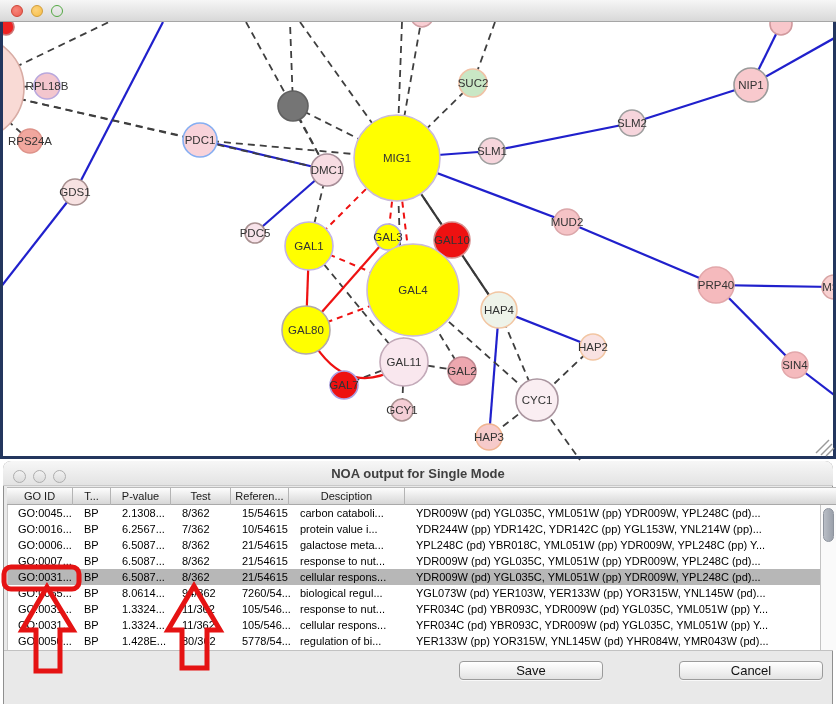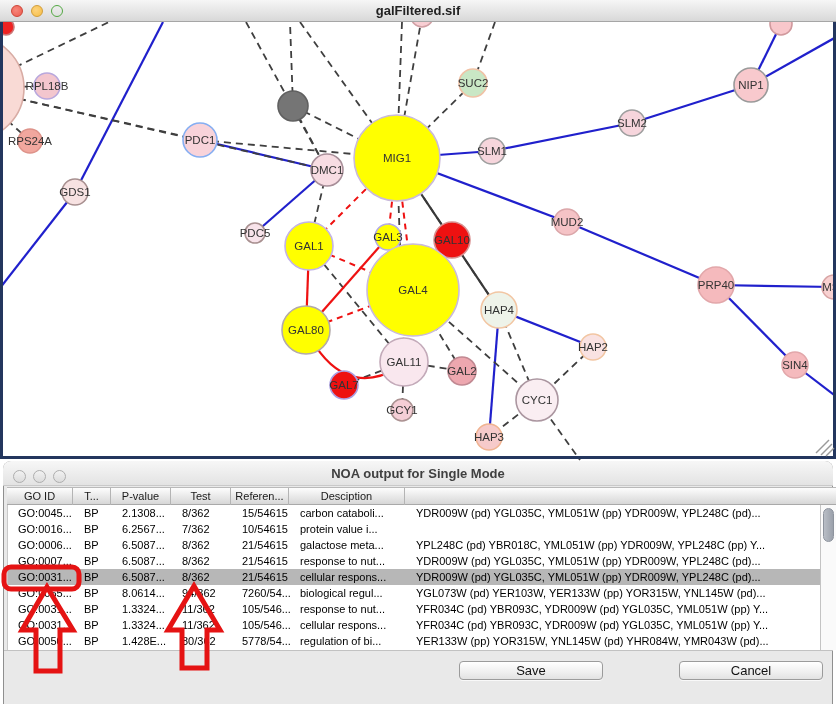--- a/index.html
+++ b/index.html
@@ -47,21 +47,20 @@
 </head>
 <body>
 
 <div id="page">
 
   <div id="g-titlebar">
     <div class="light" style="left:11px;background:radial-gradient(circle at 4px 4px,#f7867a,#ec5a4e);border:1px solid #ce4437;"></div>
     <div class="light" style="left:31px;background:radial-gradient(circle at 4px 4px,#fdd37d,#f5bd45);border:1px solid #d29e3b;"></div>
     <div class="light" style="left:51px;background:radial-gradient(circle at 4px 4px,#90d985,#5cc452;);border:1px solid #53a843;"></div>
   </div>
-  <div id="g-title">galFiltered.sif</div>
 
   <svg id="g-canvas" viewBox="0 22 836 439" width="836" height="439">
       <line x1="200" y1="140" x2="327" y2="170" stroke="#2020cc" stroke-width="2.2"></line>
       <line x1="327" y1="170" x2="255" y2="233" stroke="#2020cc" stroke-width="2.2"></line>
       <line x1="163" y1="22" x2="75" y2="192" stroke="#2020cc" stroke-width="2.2"></line>
       <line x1="75" y1="192" x2="0" y2="288" stroke="#2020cc" stroke-width="2.2"></line>
       <line x1="397" y1="158" x2="492" y2="151" stroke="#2020cc" stroke-width="2.2"></line>
       <line x1="492" y1="151" x2="632" y2="123" stroke="#2020cc" stroke-width="2.2"></line>
       <line x1="632" y1="123" x2="751" y2="85" stroke="#2020cc" stroke-width="2.2"></line>
       <line x1="751" y1="85" x2="781" y2="24" stroke="#2020cc" stroke-width="2.2"></line>
@@ -205,20 +204,21 @@
         <div class="tcell" style="width: 116px;">carbon cataboli...</div>
         <div class="tcell" style="width: 415px;">YDR009W (pd) YGL035C, YML051W (pp) YDR009W, YPL248C (pd)...</div>
       </div>
       <div class="trow">
         <div class="tcell" style="width: 66px;">GO:0016...</div>
         <div class="tcell" style="width: 38px;">BP</div>
         <div class="tcell" style="width: 60px;">6.2567...</div>
         <div class="tcell" style="width: 60px;">7/362</div>
         <div class="tcell" style="width: 58px;">10/54615</div>
         <div class="tcell" style="width: 116px;">protein value i...</div>
+        <div class="tcell" style="width: 415px;">YDR244W (pp) YDR142C, YDR142C (pp) YGL153W, YNL214W (pp)...</div>
       </div>
       <div class="trow">
         <div class="tcell" style="width: 66px;">GO:0006...</div>
         <div class="tcell" style="width: 38px;">BP</div>
         <div class="tcell" style="width: 60px;">6.5087...</div>
         <div class="tcell" style="width: 60px;">8/362</div>
         <div class="tcell" style="width: 58px;">21/54615</div>
         <div class="tcell" style="width: 116px;">galactose meta...</div>
         <div class="tcell" style="width: 415px;">YPL248C (pd) YBR018C, YML051W (pp) YDR009W, YPL248C (pp) Y...</div>
       </div>

